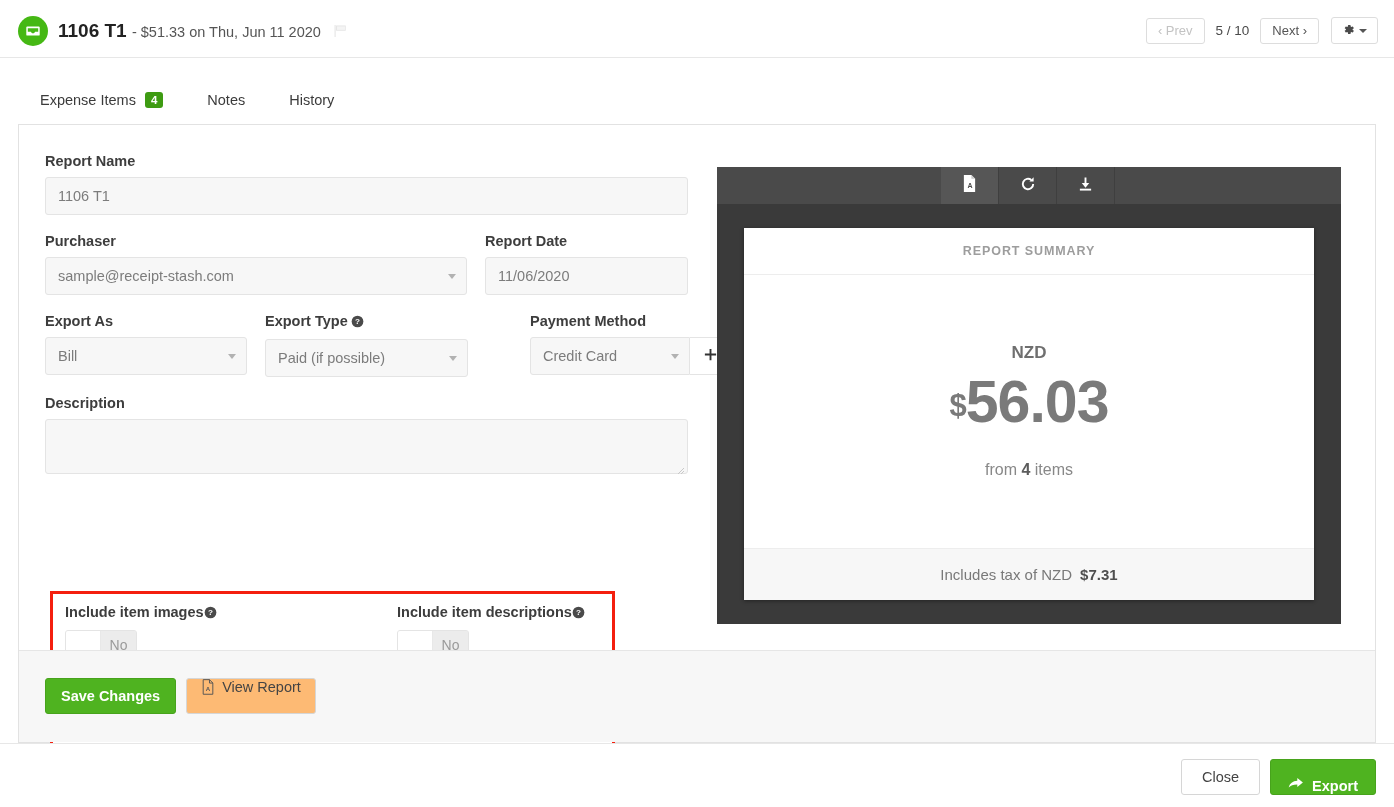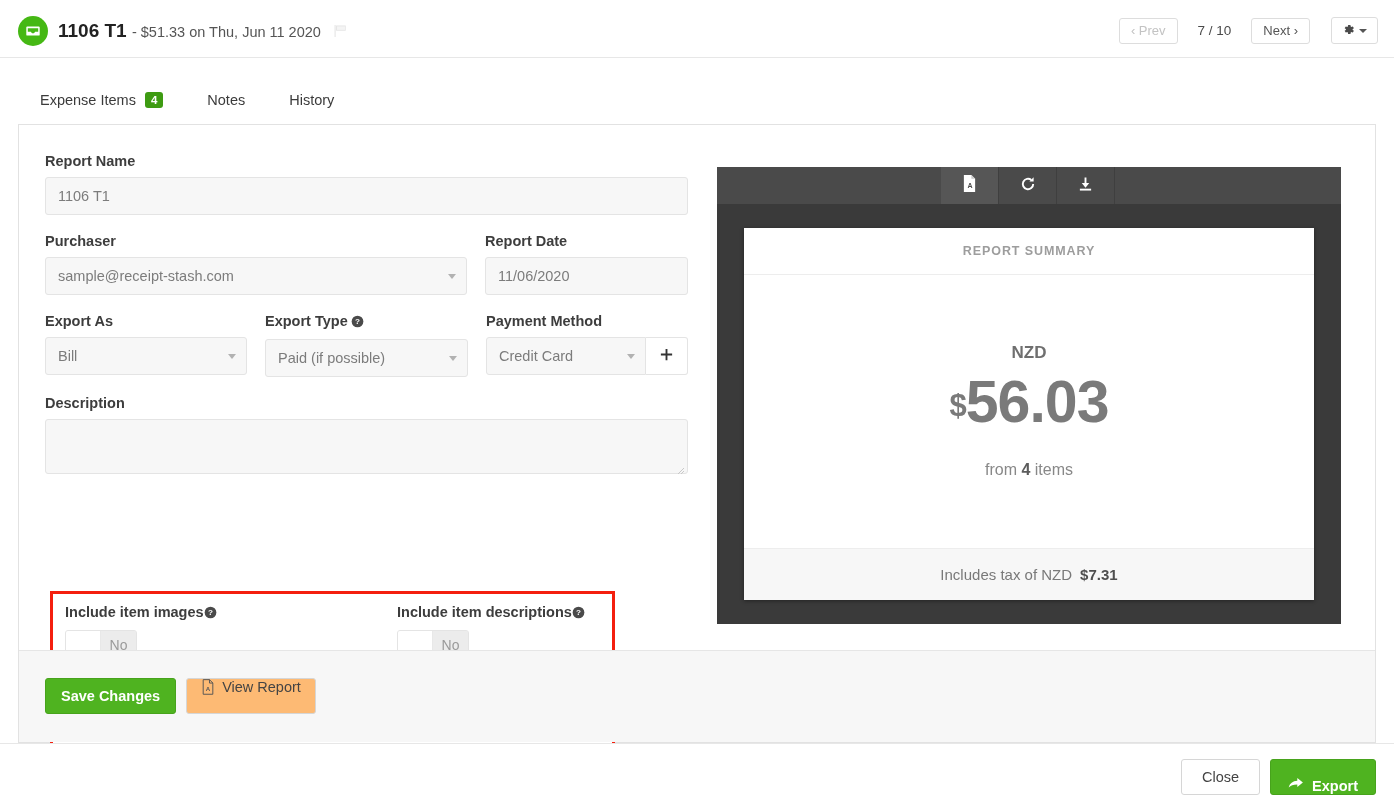--- a/index.html
+++ b/index.html
@@ -34,21 +34,21 @@
     font-size: 19px; line-height: 22px;
     color: #333; white-space: nowrap;
     font-weight: 400;
   }
   .title-text b { font-weight: 700; color: #222; }
   .title-sub { font-size: 14.5px; color: #555; }
   .flag-icon { margin-left: 7px; display: inline-block; vertical-align: -1px; }
 
   .header-right {
     position: absolute; right: 16px; top: 17px;
-    display: flex; align-items: center; gap: 9px;
+    display: flex; align-items: center; gap: 0;
   }
   .btn-nav {
     height: 26px; padding: 0 11px;
     border: 1px solid #ddd; background: #fff;
     border-radius: 3px;
     font-size: 13px; line-height: 24px;
     color: #555; cursor: pointer;
     font-family: "Liberation Sans", sans-serif;
     white-space: nowrap;
   }
@@ -285,21 +285,21 @@
           <path fill="#e2e2e2" d="M1.6 1h1v12h-1z"></path>
           <path fill="#e2e2e2" d="M3.1 1.5h9.6v5.2H3.1z"></path>
           <path fill="#f4f4f4" d="M4 2.3h8v3.6H4z"></path>
         </svg>
       </span>
     </div>
   </div>
 
   <div class="header-right">
     <button class="btn-nav disabled">‹ Prev</button>
-    <span class="nav-count">7 / 10</span>
+    <span class="nav-count">5 / 10</span>
     <button class="btn-nav">Next ›</button>
     <button class="btn-gear">
       <span>
         <svg width="13" height="13" viewBox="0 0 16 16">
           <path fill="#4a4a4a" d="M8 5.2A2.8 2.8 0 1 0 8 10.8 2.8 2.8 0 0 0 8 5.2zm0 4.3a1.5 1.5 0 1 1 0-3 1.5 1.5 0 0 1 0 3z"></path>
           <path fill="#4a4a4a" d="M14.3 9.2l-1.2-.7a5.3 5.3 0 0 0 0-1l1.2-.7a.5.5 0 0 0 .2-.6l-1-1.7a.5.5 0 0 0-.6-.2l-1.3.5a5.2 5.2 0 0 0-.9-.5l-.2-1.4a.5.5 0 0 0-.5-.4H7.9a.5.5 0 0 0-.5.4l-.2 1.4c-.3.1-.6.3-.9.5l-1.3-.5a.5.5 0 0 0-.6.2l-1 1.7a.5.5 0 0 0 .2.6l1.2.7a5.3 5.3 0 0 0 0 1l-1.2.7a.5.5 0 0 0-.2.6l1 1.7c.1.2.4.3.6.2l1.3-.5c.3.2.6.4.9.5l.2 1.4c0 .2.2.4.5.4h2.1c.3 0 .5-.2.5-.4l.2-1.4c.3-.1.6-.3.9-.5l1.3.5c.2.1.5 0 .6-.2l1-1.7a.5.5 0 0 0-.2-.6z"></path>
         </svg>
       </span>
       <span class="caret-down"></span>
     </button>
@@ -358,21 +358,21 @@
             <span>Export Type</span><span class="q qmark"><svg width="13" height="13" viewBox="0 0 16 16">
                   <circle cx="8" cy="8" r="7.2" fill="#4a4a4a"></circle>
                   <text x="8" y="11.6" font-size="10" font-family="Liberation Sans, sans-serif" font-weight="bold" fill="#fff" text-anchor="middle">?</text>
                 </svg></span>
           </label>
           <div class="fld sel">
             <span>Paid (if possible)</span>
             <span class="sel-caret"></span>
           </div>
         </div>
-        <div class="grp" style="width:203px;">
+        <div class="grp" style="width:203px;margin-left:44px;">
           <label class="fl">Payment Method</label>
           <div style="display:flex;">
             <div class="fld sel" style="width:160px;border-radius:3px 0 0 3px;">
               <span>Credit Card</span>
               <span class="sel-caret"></span>
             </div>
             <div style="width:42px;height:38px;background:#fff;border:1px solid #e4e4e4;border-left:none;border-radius:0 3px 3px 0;display:flex;align-items:center;justify-content:center;cursor:pointer;">
               <span>
                 <svg width="15" height="15" viewBox="0 0 16 16">
                     <path fill="#333" d="M7 2h2v5h5v2H9v5H7V9H2V7h5z"></path>

